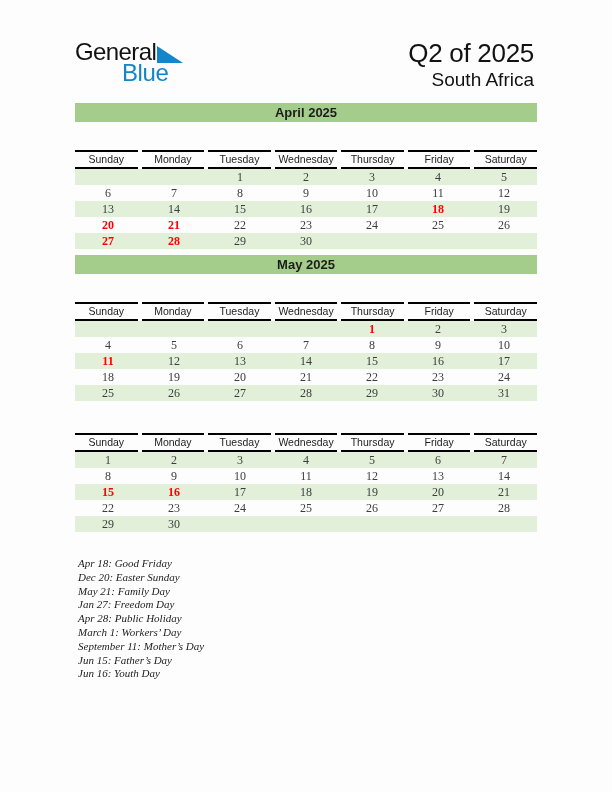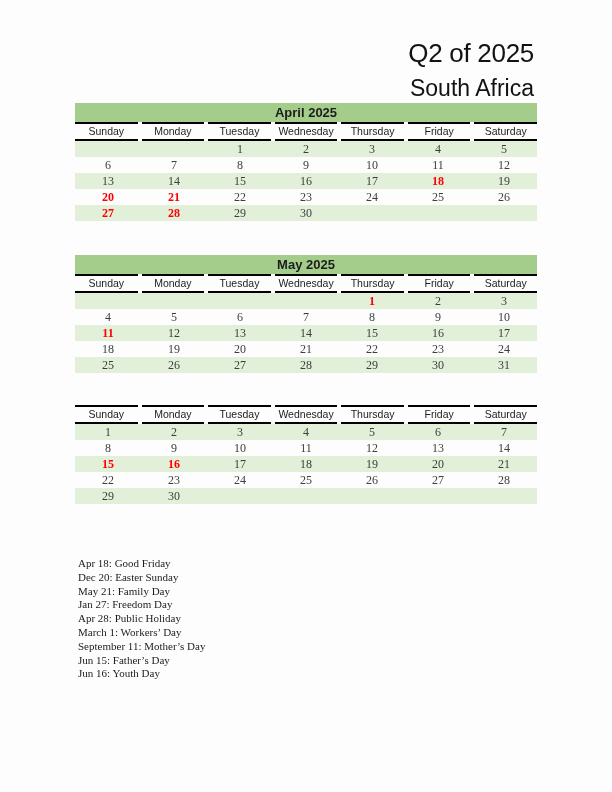--- a/index.html
+++ b/index.html
@@ -18,59 +18,68 @@
   .logo-general { font-size: 24px; line-height: 1; color: #121212; letter-spacing: -0.6px; }
   .logo-tri { width: 26px; height: 17px; margin-left: 1px; margin-bottom: 1px; }
   .logo-blue {
     font-size: 24px; line-height: 1; color: var(--logo-blue, #1485c8);
     margin-top: -3px; padding-left: 47px; letter-spacing: -0.4px;
   }
 
   
   .title-block { position: absolute; top: 39px; right: 78px; text-align: right; color: #121212; }
   .q-title { font-size: 26px; line-height: 1.1; letter-spacing: -0.3px; }
-  .q-sub { font-size: 23px; line-height: 1.1; margin-top: 8px; }
+  .q-sub { font-size: 19px; line-height: 1.1; margin-top: 2px; }
 
   
   .month { position: absolute; left: 75px; width: 462px; }
   .m0 { top: 103px; } .m1 { top: 255px; } .m2 { top: 405px; }
   .month-header {
     height: 19px; line-height: 19px;
     background: var(--green, #a4cd8c);
     text-align: center;
     font-size: 13px; font-weight: bold; color: #1c1c1c;
   }
-  .weekday-row { display: flex; gap: 4px; }
+  .weekday-row { display: flex; gap: 4px; margin-top: 28px; }
   .weekday-cell {
     flex: 1; height: 15px; line-height: 15px;
     border-top: 2px solid #000; border-bottom: 2px solid #000;
     text-align: center; font-size: 10.5px; color: #1c1c1c;
   }
   .week-row { display: flex; height: 16px; }
   .week-row.alt { background: var(--light-green, #e2efd9); }
   .day-cell {
     flex: 1; text-align: center;
     font-family: "Liberation Serif", serif;
     font-size: 12px; line-height: 16px; color: #3d3d3d;
   }
   .day-cell.red { color: var(--red, #ff0000); font-weight: bold; }
 
   
   .holidays {
     position: absolute; left: 78px; top: 557px;
     font-family: "Liberation Serif", serif;
-    font-size: 11px; color: #1c1c1c;
+    font-size: 11px; color: #1c1c1c; font-style: italic;
   }
   .holiday-item { height: 13.8px; line-height: 13.8px; }
 </style>
 </head>
 <body style="--green: #a4cd8c; --light-green: #e2efd9; --red: #ff0000; --logo-blue: #1485c8;">
 
 <div class="page">
 
+  <div class="logo">
+    <div class="logo-top">
+      <span class="logo-general">General</span>
+      <svg class="logo-tri" viewBox="0 0 26 17">
+        <polygon points="0,0 0,17 26,17" fill="#1485c8"></polygon>
+      </svg>
+    </div>
+    <div class="logo-blue">Blue</div>
+  </div>
 
   <div class="title-block">
     <div class="q-title">Q2 of 2025</div>
     <div class="q-sub">South Africa</div>
   </div>
 
   <div id="months">
       <div class="month m0">
         <div class="month-header">April 2025</div>
         <div class="weekday-row">

